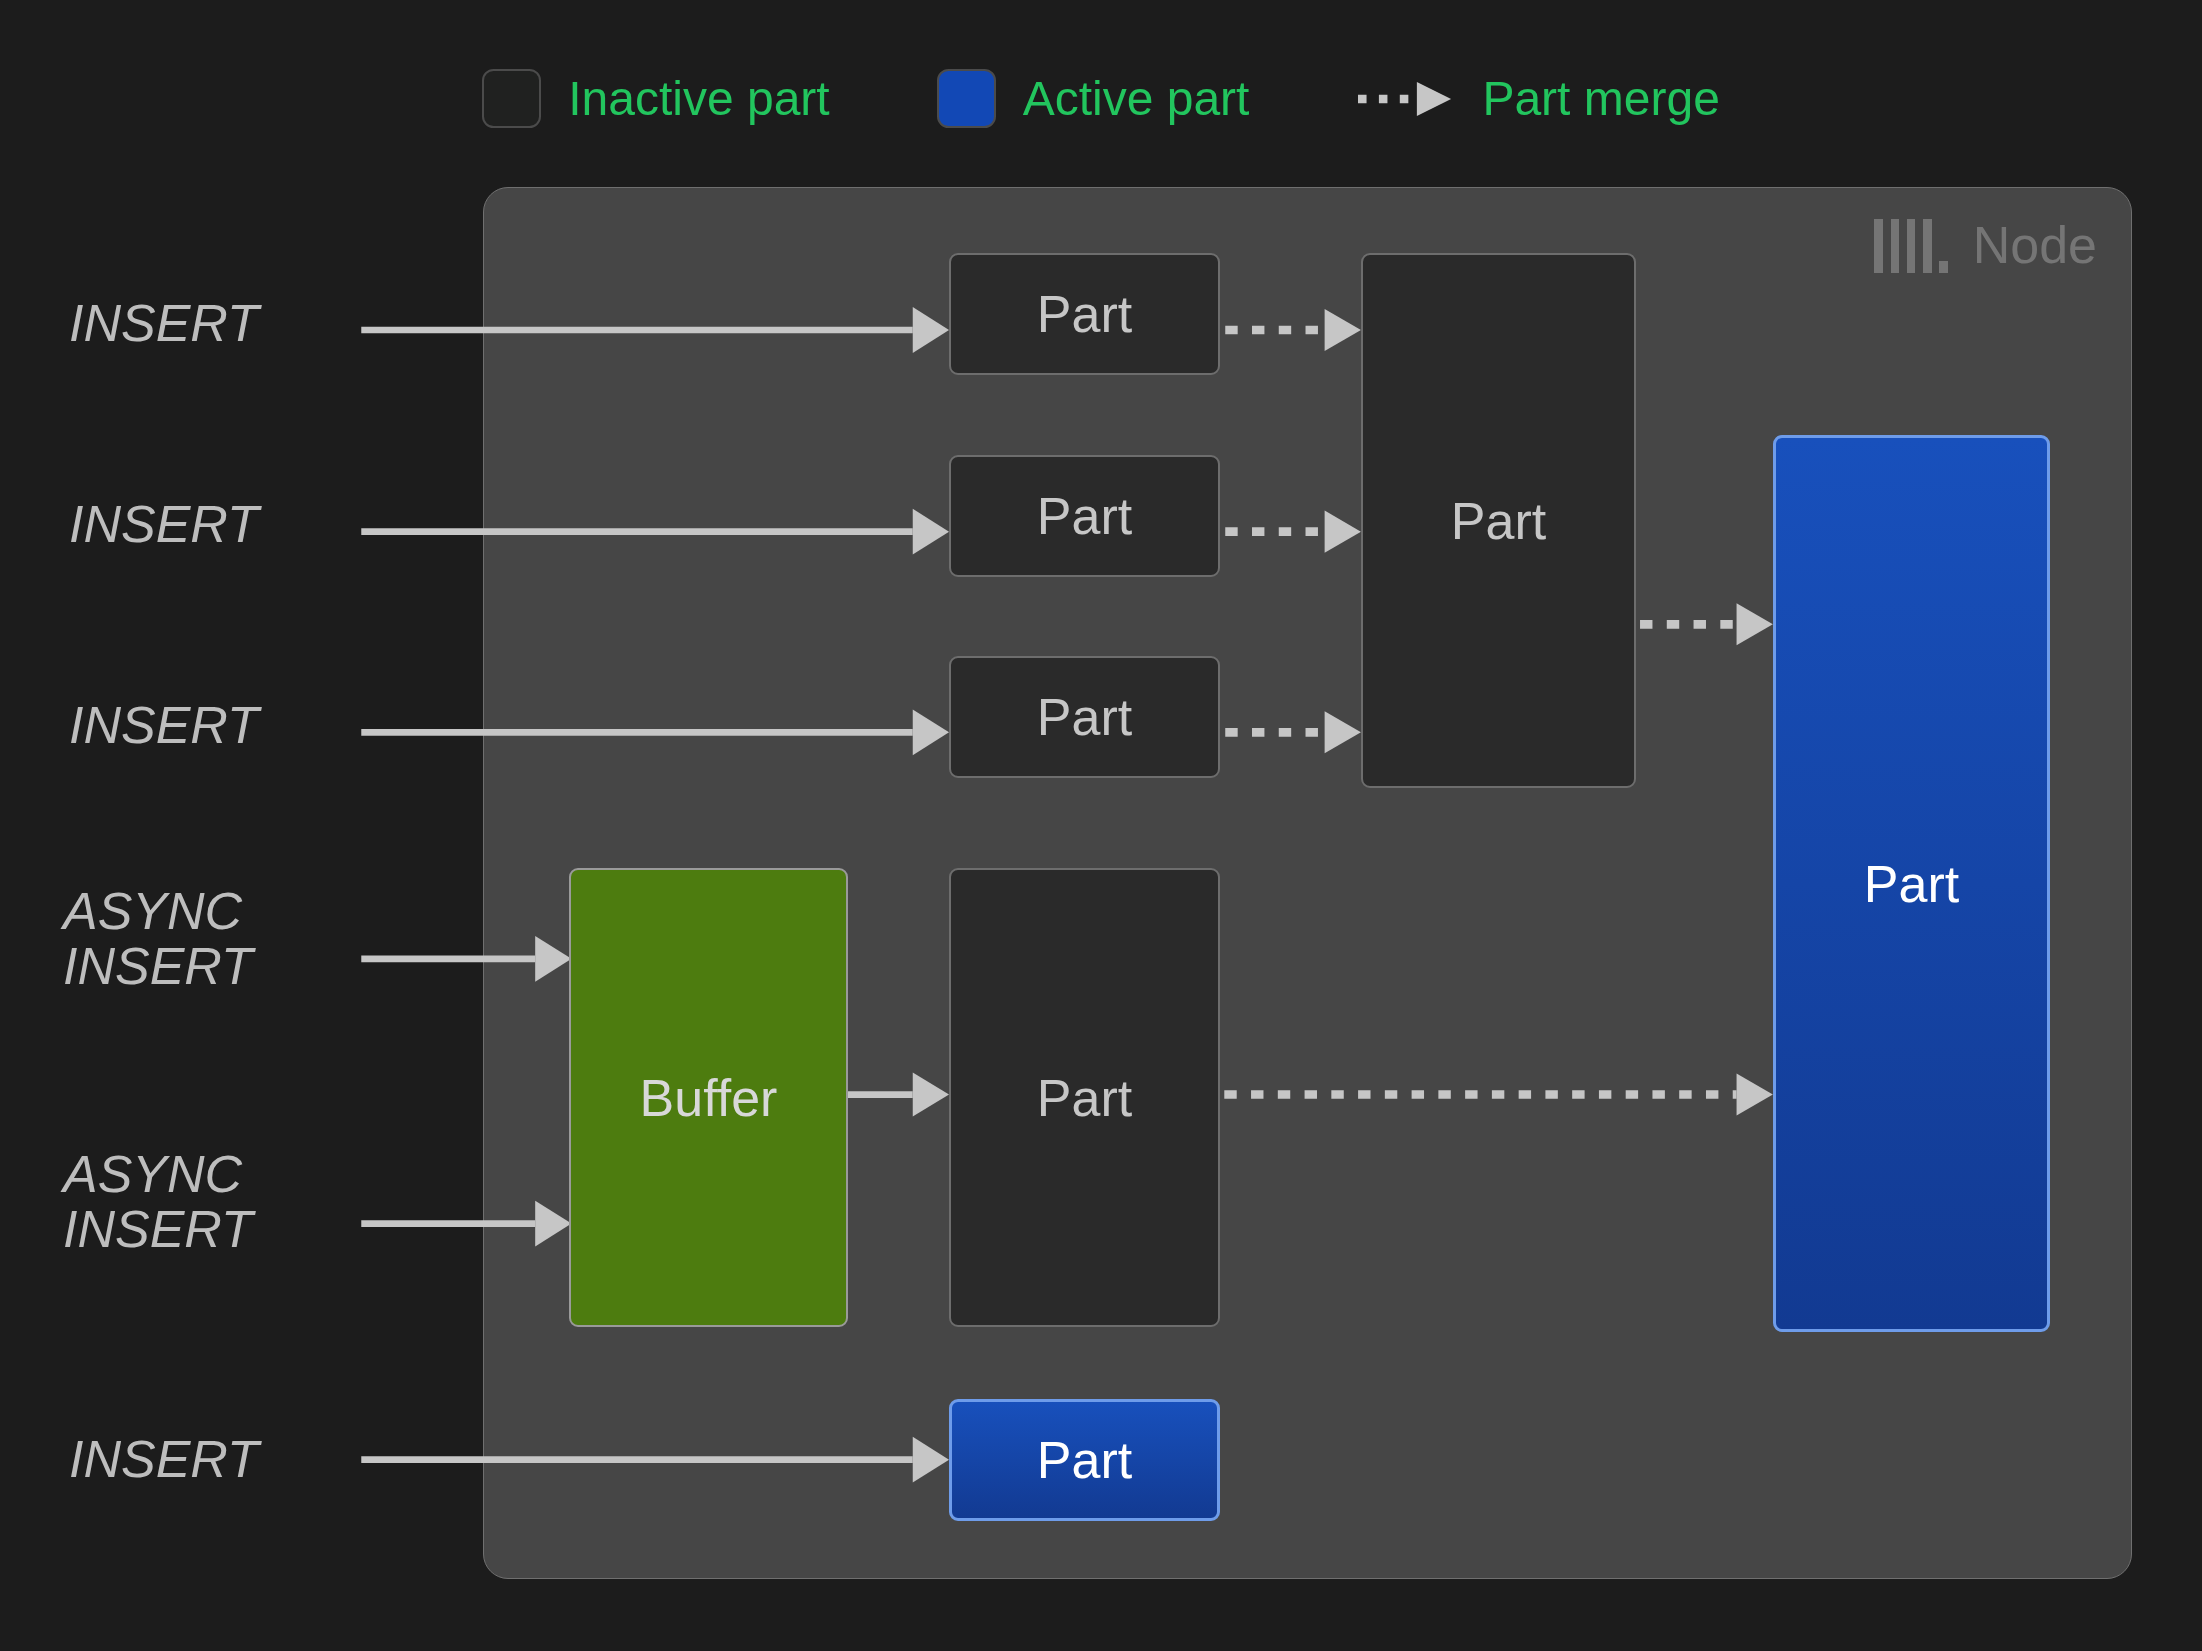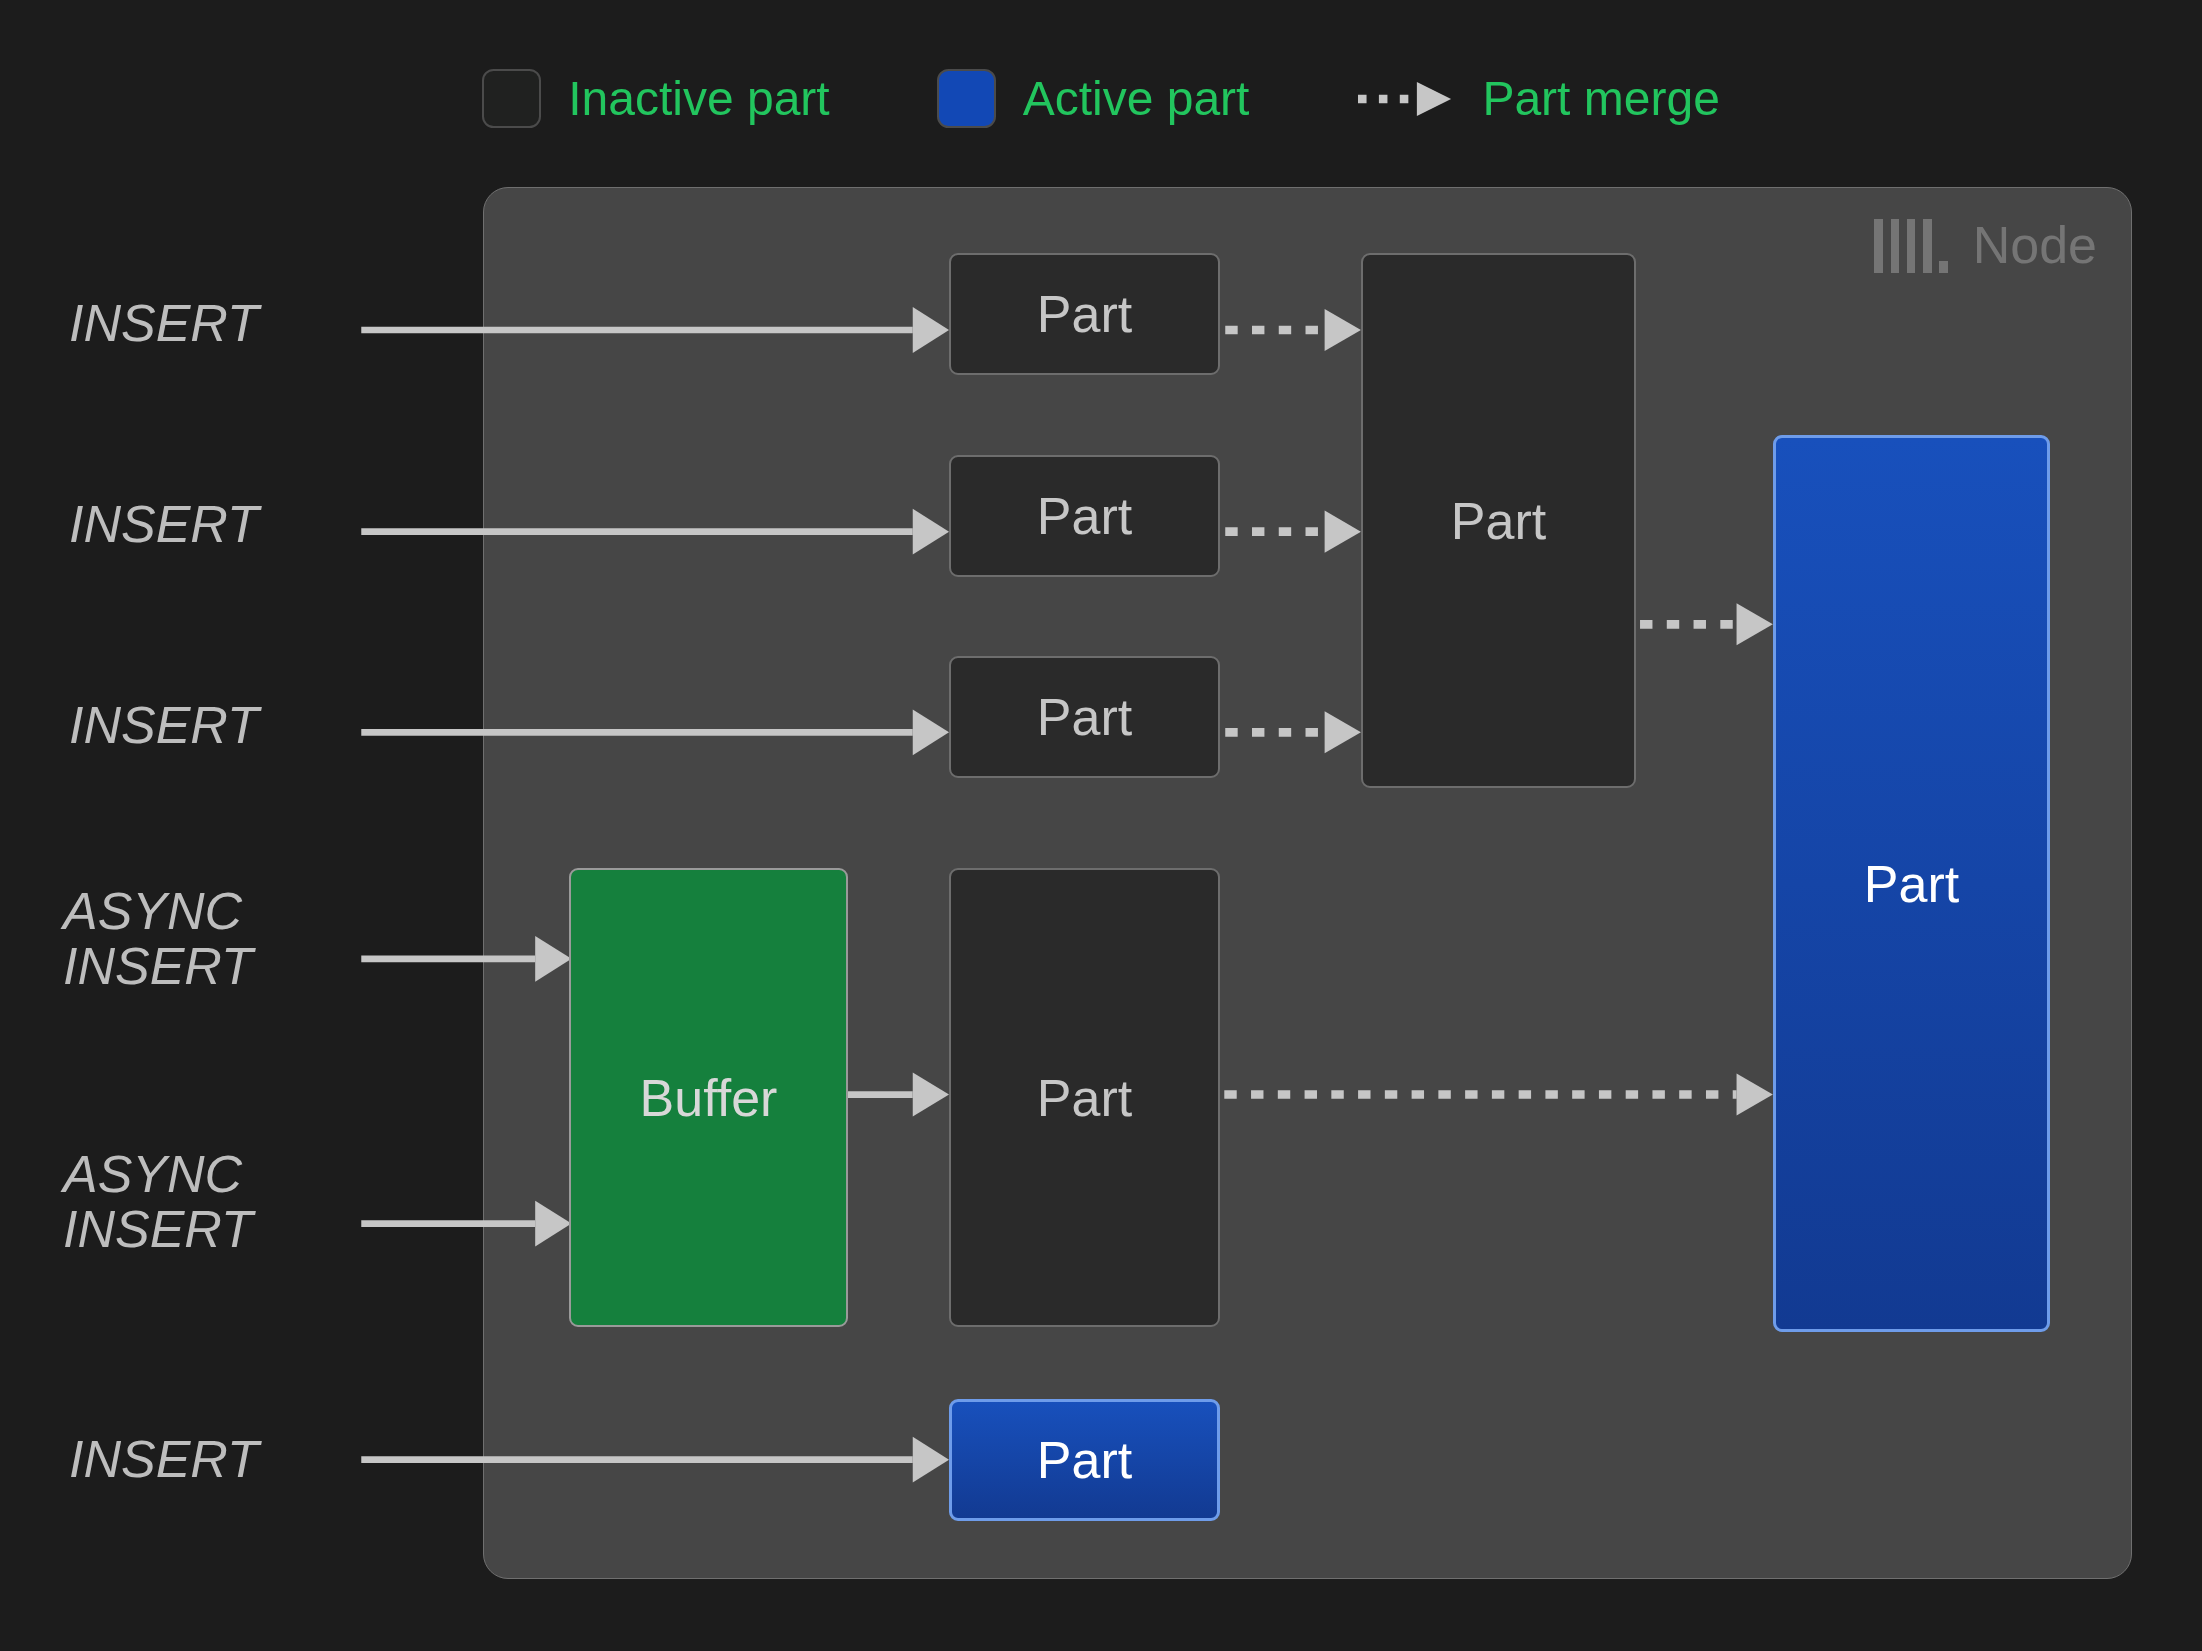--- a/index.html
+++ b/index.html
@@ -122,21 +122,21 @@
     font-size: 52px;
     line-height: 1;
   }
   .box.inactive {
     background: #2a2a2a;
     border: 2.9px solid #6d6d6d;
   }
   .box.inactive .box-label { color: #c6c6c6; }
 
   .box.buffer {
-    background: #15803d;
+    background: #4d7c0f;
     border: 2.9px solid #9a9a9a;
   }
   .box.buffer .box-label { color: #d8d8d8; }
 
   .box.active {
     background: linear-gradient(180deg, #1850bc 0%, #12general 0%, #123a92 100%);
     background: linear-gradient(180deg, #1850bc 0%, #123a92 100%);
     border: 3.8px solid #6e9cea;
   }
   .box.active .box-label { color: #ffffff; }

